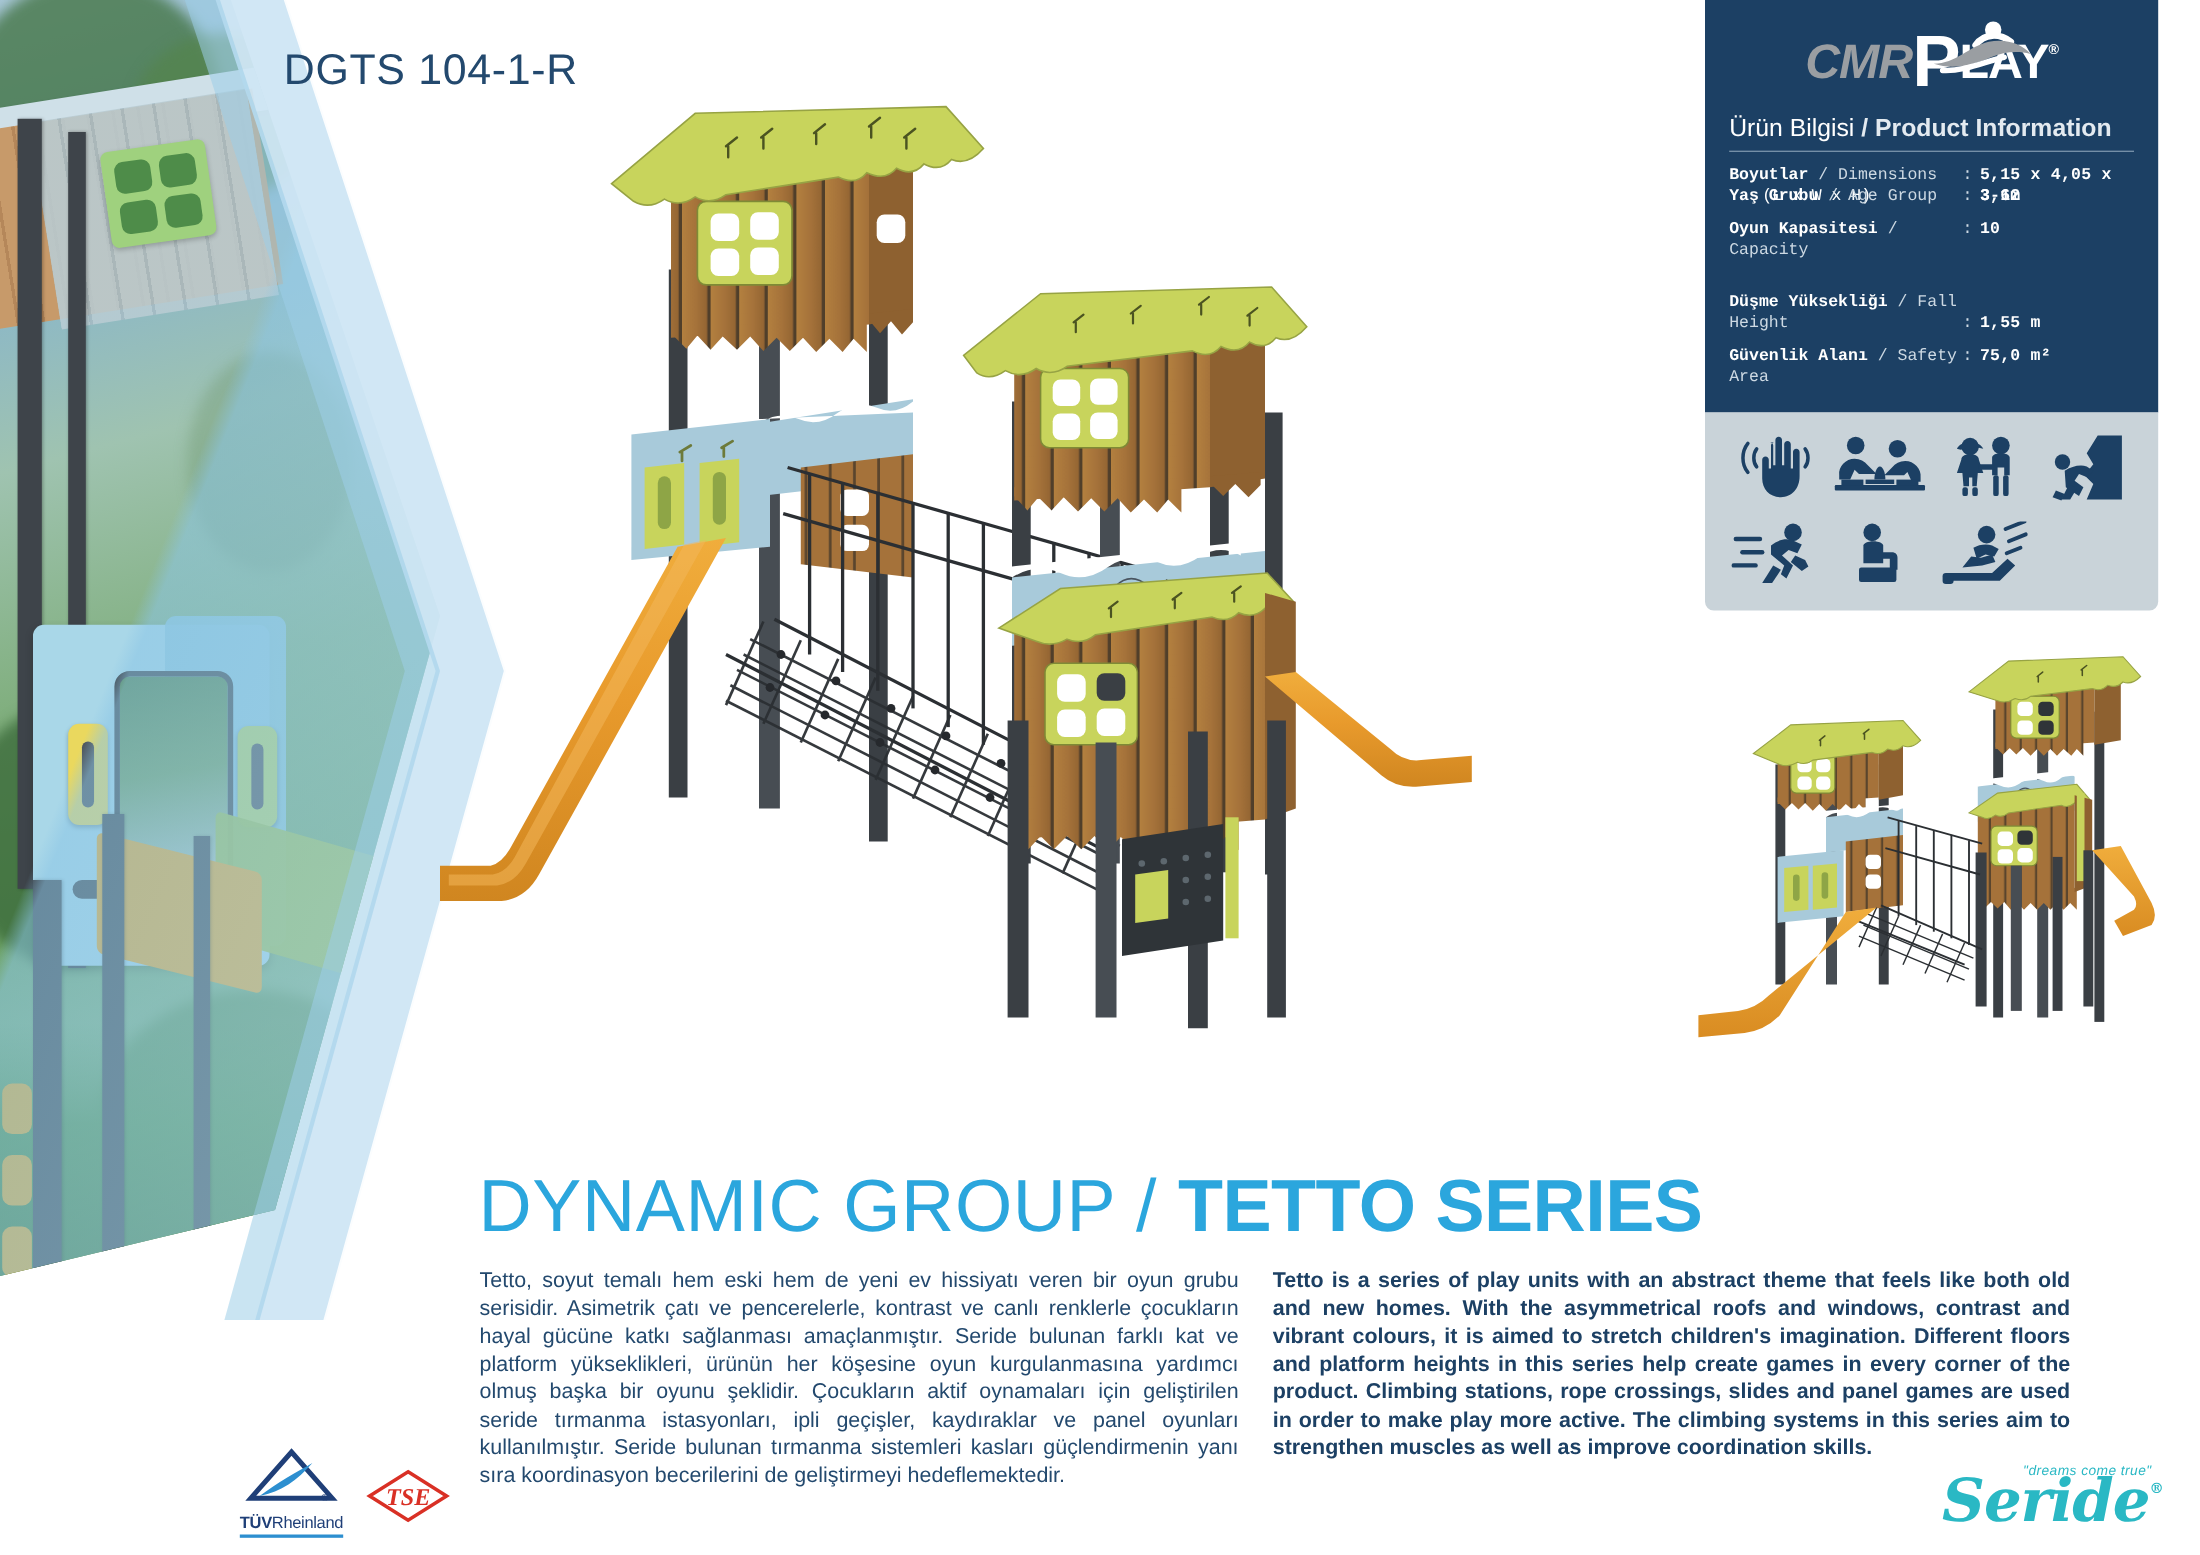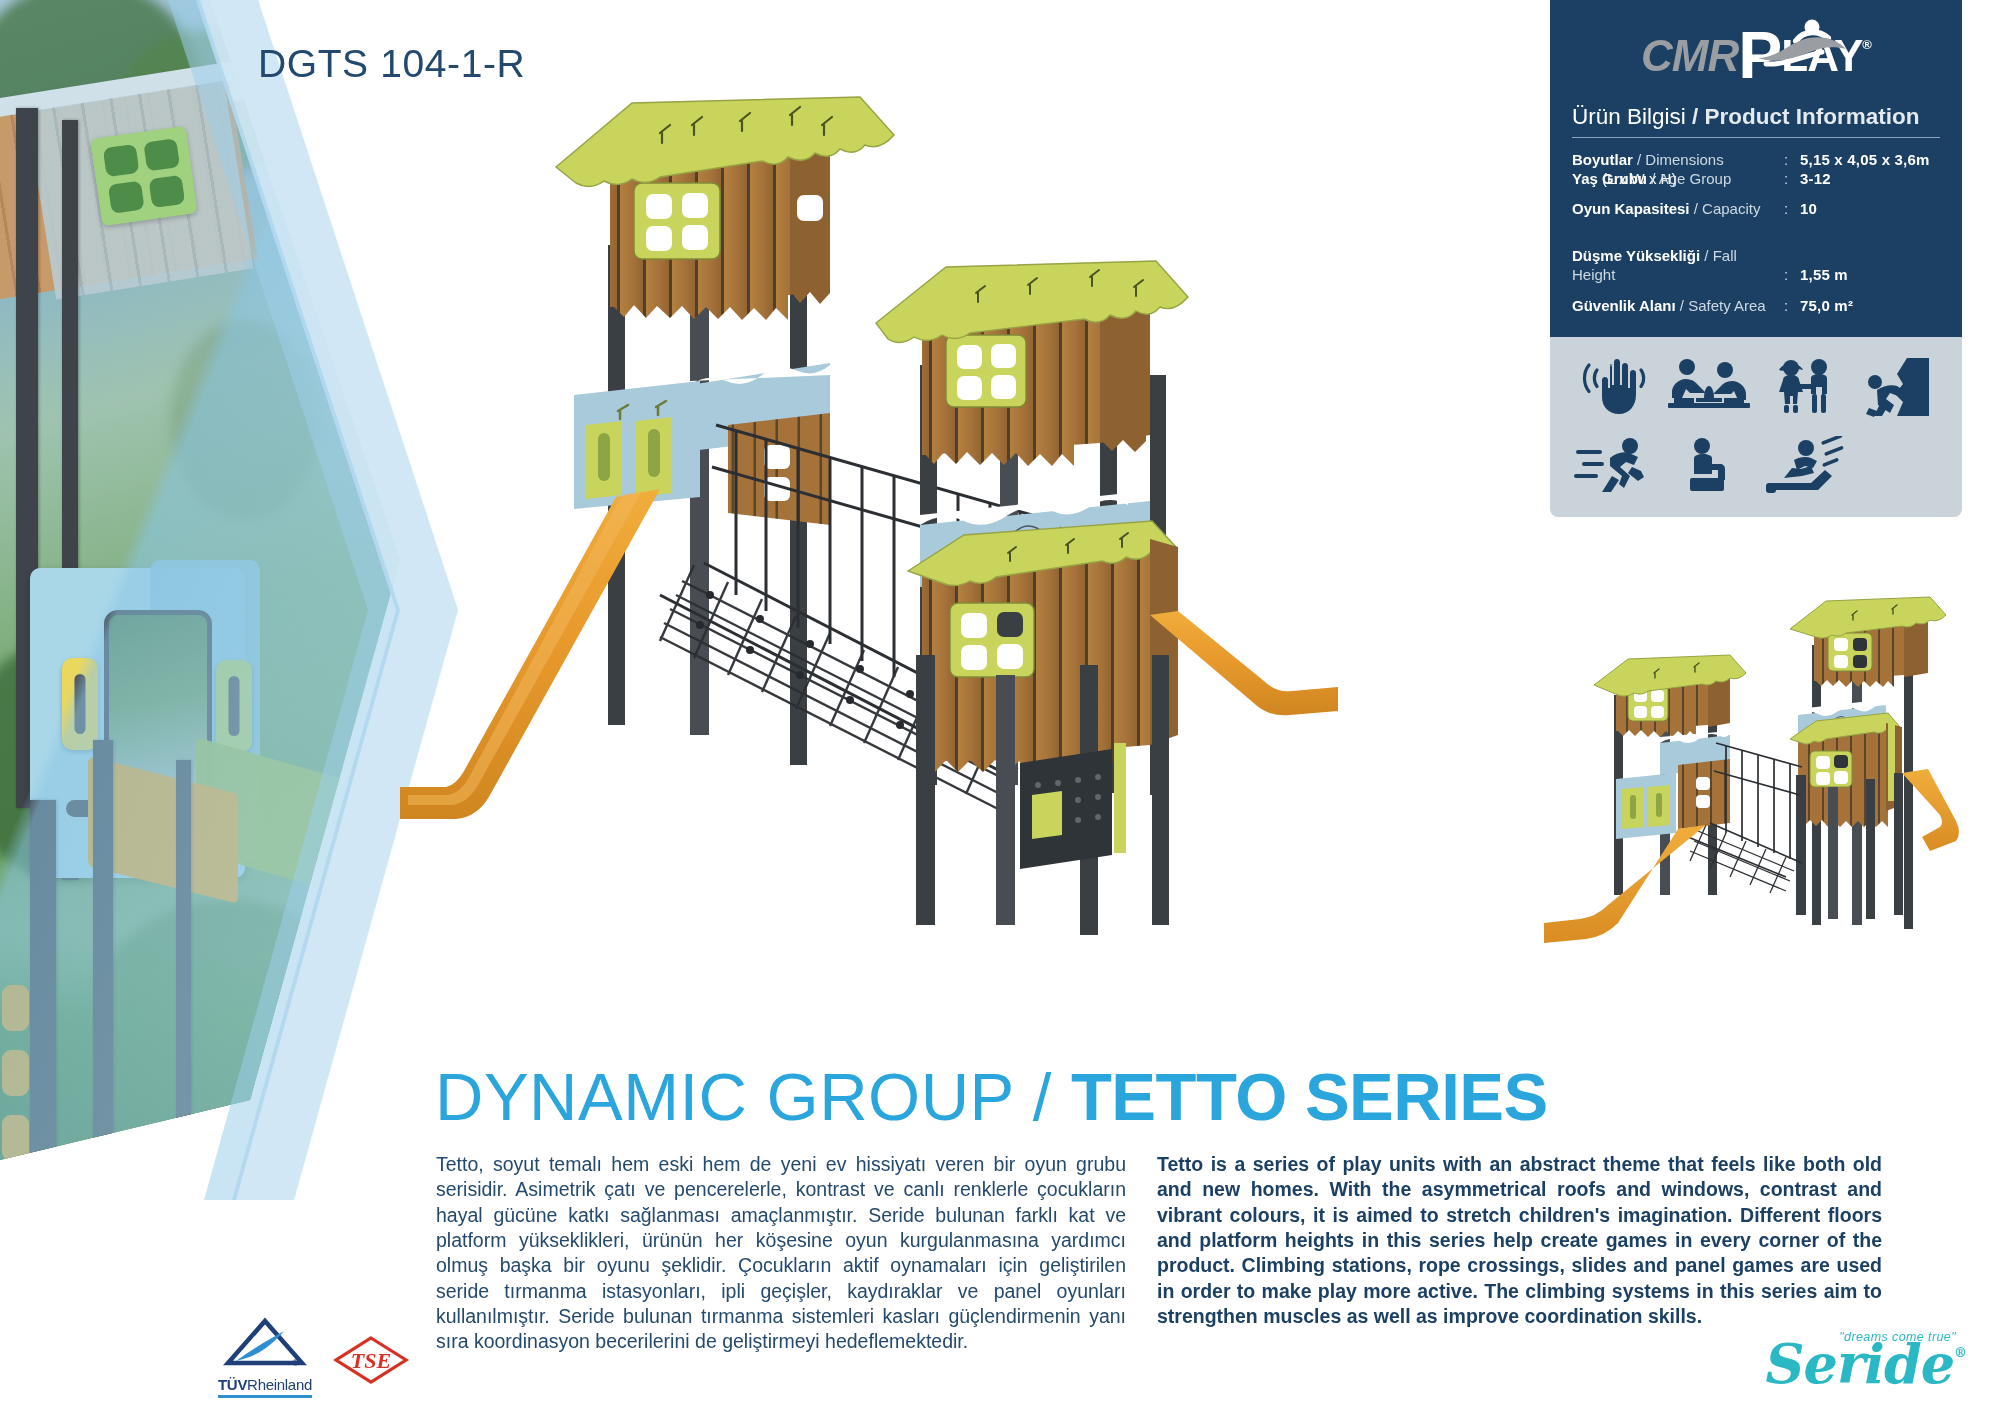--- a/index.html
+++ b/index.html
@@ -146,21 +146,21 @@
   .logo-reg { font-size: 13px; color: #ffffff; vertical-align: 22px; }
   .logo-swoosh { position: absolute; right: 92px; top: 2px; }
 
   .info-title {
     color: #fff; font-size: 22.5px; padding-bottom: 7px;
     border-bottom: 1.5px solid #8ba3b8; margin-bottom: 13px; white-space: nowrap;
   }
   .info-title b { font-weight: 400; }
   .info-title span { font-weight: 700; color: #e3eaf0; }
 
-  .spec-row { display: flex; color: #ffffff; font-size: 15px; margin-bottom: 9px; line-height: 1.25; }
+  .spec-row { display: flex; color: #ffffff; font-size: 15px; margin-bottom: 9px; line-height: 1.25; font-family: Liberation Mono, monospace; }
   .spec-label { width: 212px; flex: none; }
   .spec-label b { font-weight: 700; }
   .spec-label span { color: #cdd9e3; font-weight: 400; }
   .spec-sub { color: #ffffff; font-weight: 400; padding-left: 30px; font-size: 15px; }
   .spec-colon { width: 16px; flex: none; color: #cdd9e3; }
   .spec-val { font-weight: 700; letter-spacing: .2px; }
 
   .icon-grid {
     background: #c9d3d9; padding: 14px 18px 16px 18px;
     display: grid; grid-template-columns: repeat(4, 1fr); gap: 6px 4px;

